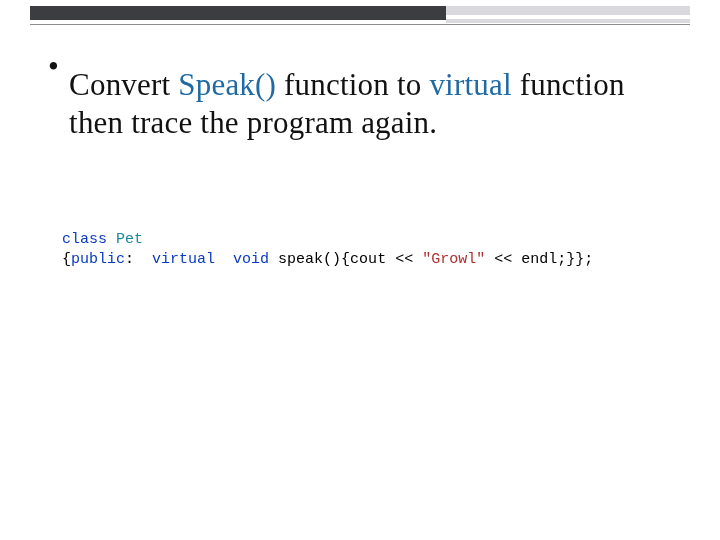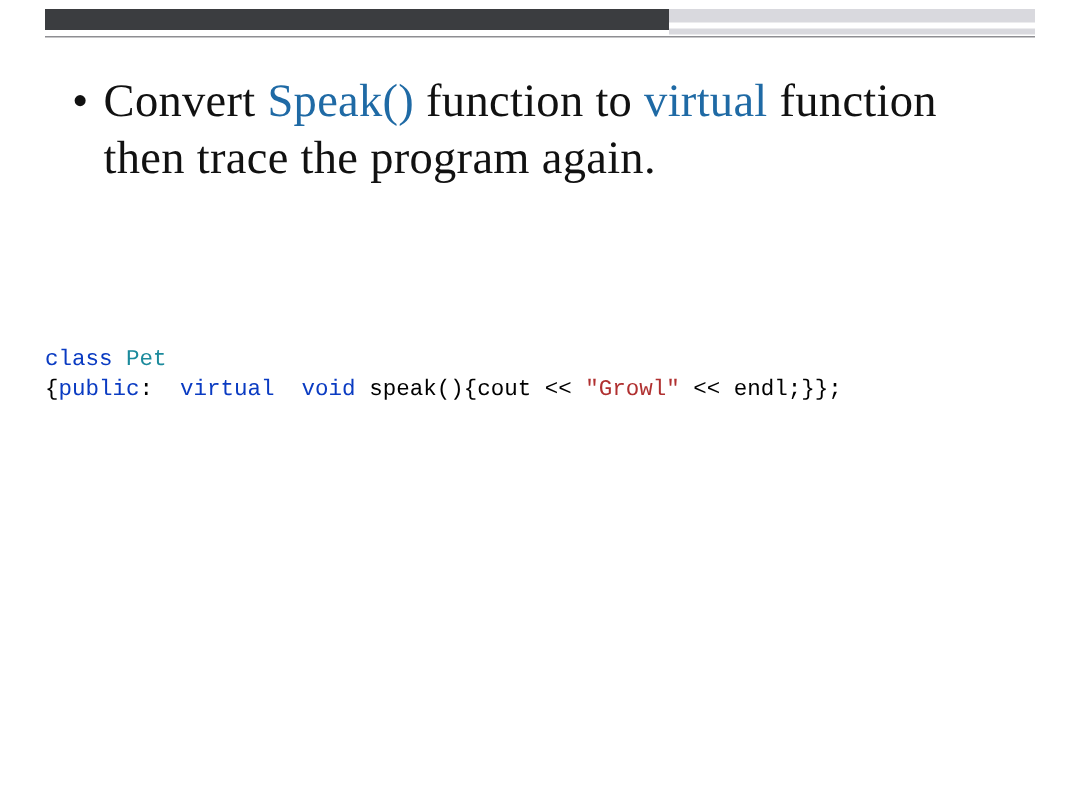--- a/index.html
+++ b/index.html
@@ -73,26 +73,27 @@
     letter-spacing: 0.2px;
   }
   .bullet-dot {
     margin-right: 10px;
     margin-left: 2px;
     font-size: 31px;
     line-height: 1.22;
   }
   .bullet-text {
     flex: 1;
+    margin-top: 18px;
   }
   .blue { color: #1f6aa5; }
   .code-block {
     position: absolute;
     top: 230px;
-    left: 30px;
+    left: 62px;
     right: 30px;
     font-family: Consolas, "Courier New", monospace;
     font-size: 15px;
     line-height: 1.35;
     white-space: pre;
     color: #000;
   }
   .kw   { color: #0a3bc2; }   
   .type { color: #1b8a9c; }   
   .str  { color: #b03030; }   

